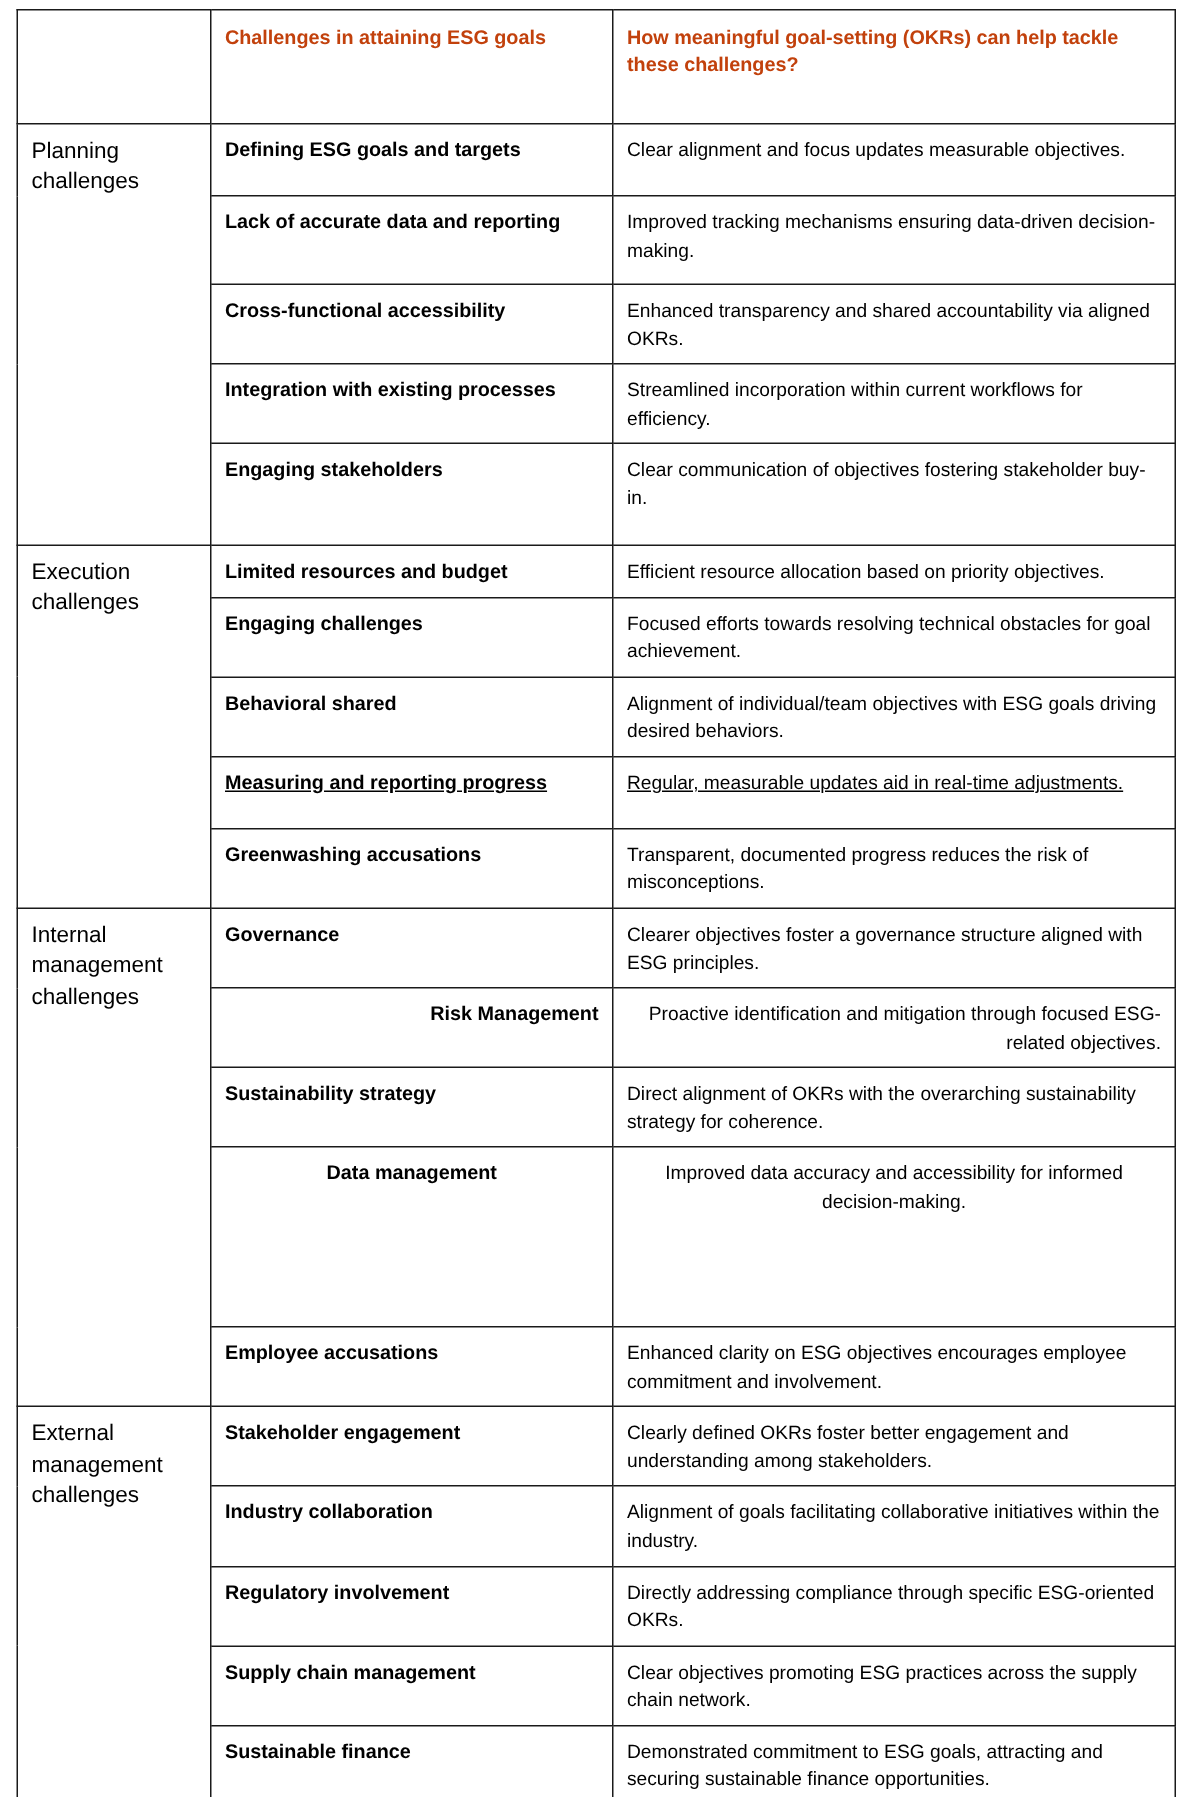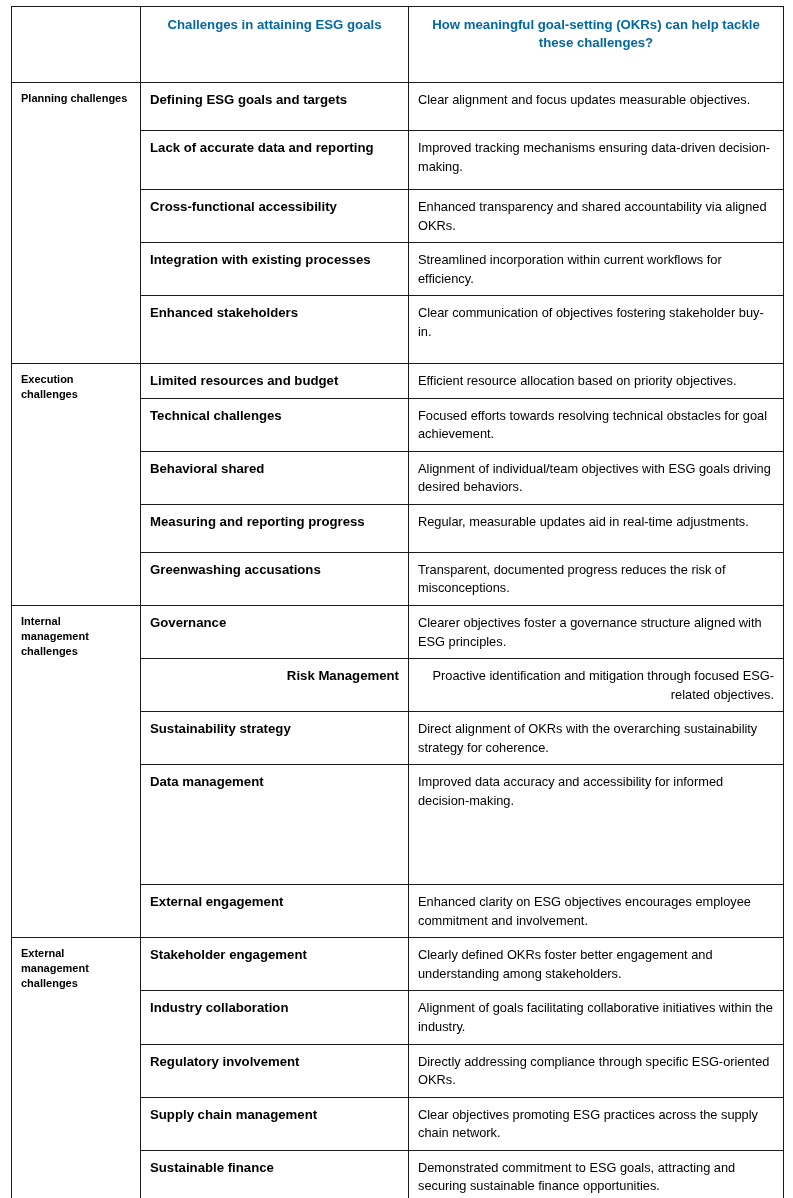--- a/index.html
+++ b/index.html
@@ -43,32 +43,32 @@
   col.c-cat   { width: 129px; }
   col.c-chal  { width: 268px; }
   col.c-okr   { width: 375px; }
 
   
   tr.header-row td {
     height: 76px;
     padding-top: 9px;
   }
   .hdr-text {
-    color: #0369a1;
+    color: #c2410c;
     font-weight: bold;
     font-size: 13.2px;
     line-height: 1.35;
-    text-align: center;
+    text-align: left;
   }
   .hdr-blank { }
 
   
   .cat-cell {
-    font-weight: bold;
-    font-size: 11px;
+    font-weight: normal;
+    font-size: 15px;
     line-height: 1.35;
   }
 
   
   .chal-cell {
     font-weight: bold;
     font-size: 13.2px;
     line-height: 1.35;
     margin-top: 25px;
   }
@@ -82,22 +82,22 @@
 
   
   .h-48 { height: 48px; }
   .h-67 { height: 59px; }
   .h-48b { height: 48px; }
   .h-68 { height: 68px; }
   .h-30 { height: 30px; }
   .h-46 { height: 46px; }
   .h-49 { height: 49px; }
   .h-47 { height: 47px; }
-  .h-48c { height: 48px; }
-  .h-120 { height: 120px; }
+  .h-48c { height: 48px; text-decoration: underline; }
+  .h-120 { height: 120px; text-align: center; }
   .h-50 { height: 50px; text-align: right; }
   .h-56 { height: 56px; }
 </style>
 </head>
 <body>
 
 <div class="page">
 
   <table class="esg-table">
     <colgroup>
@@ -128,31 +128,31 @@
       </tr>
       <tr>
         <td class="chal-cell h-48b">Cross-functional accessibility</td>
         <td class="okr-cell h-48b">Enhanced transparency and shared accountability via aligned OKRs.</td>
       </tr>
       <tr>
         <td class="chal-cell h-46">Integration with existing processes</td>
         <td class="okr-cell h-46">Streamlined incorporation within current workflows for efficiency.</td>
       </tr>
       <tr>
-        <td class="chal-cell h-68">Enhanced stakeholders</td>
+        <td class="chal-cell h-68">Engaging stakeholders</td>
         <td class="okr-cell h-68">Clear communication of objectives fostering stakeholder buy-in.</td>
       </tr>
 
       <tr>
         <td class="cat-cell" rowspan="5">Execution challenges</td>
         <td class="chal-cell h-30">Limited resources and budget</td>
         <td class="okr-cell h-30">Efficient resource allocation based on priority objectives.</td>
       </tr>
       <tr>
-        <td class="chal-cell h-47">Technical challenges</td>
+        <td class="chal-cell h-47">Engaging challenges</td>
         <td class="okr-cell h-47">Focused efforts towards resolving technical obstacles for goal achievement.</td>
       </tr>
       <tr>
         <td class="chal-cell h-49">Behavioral shared</td>
         <td class="okr-cell h-49">Alignment of individual/team objectives with ESG goals driving desired behaviors.</td>
       </tr>
       <tr>
         <td class="chal-cell h-48c">Measuring and reporting progress</td>
         <td class="okr-cell h-48c">Regular, measurable updates aid in real-time adjustments.</td>
       </tr>
@@ -172,21 +172,21 @@
       </tr>
       <tr>
         <td class="chal-cell h-49">Sustainability strategy</td>
         <td class="okr-cell h-49">Direct alignment of OKRs with the overarching sustainability strategy for coherence.</td>
       </tr>
       <tr>
         <td class="chal-cell h-120">Data management</td>
         <td class="okr-cell h-120">Improved data accuracy and accessibility for informed decision-making.</td>
       </tr>
       <tr>
-        <td class="chal-cell h-47">External engagement</td>
+        <td class="chal-cell h-47">Employee accusations</td>
         <td class="okr-cell h-47">Enhanced clarity on ESG objectives encourages employee commitment and involvement.</td>
       </tr>
 
       <tr>
         <td class="cat-cell" rowspan="5">External management challenges</td>
         <td class="chal-cell h-49">Stakeholder engagement</td>
         <td class="okr-cell h-49">Clearly defined OKRs foster better engagement and understanding among stakeholders.</td>
       </tr>
       <tr>
         <td class="chal-cell h-49">Industry collaboration</td>

